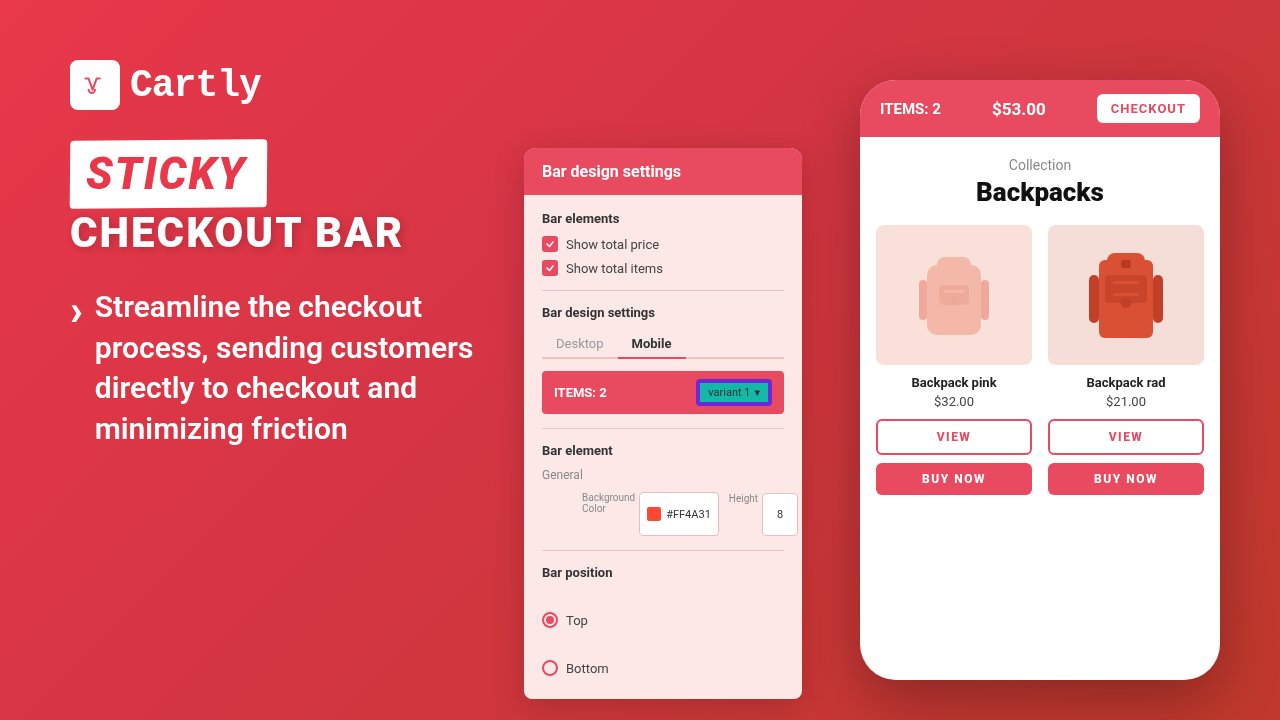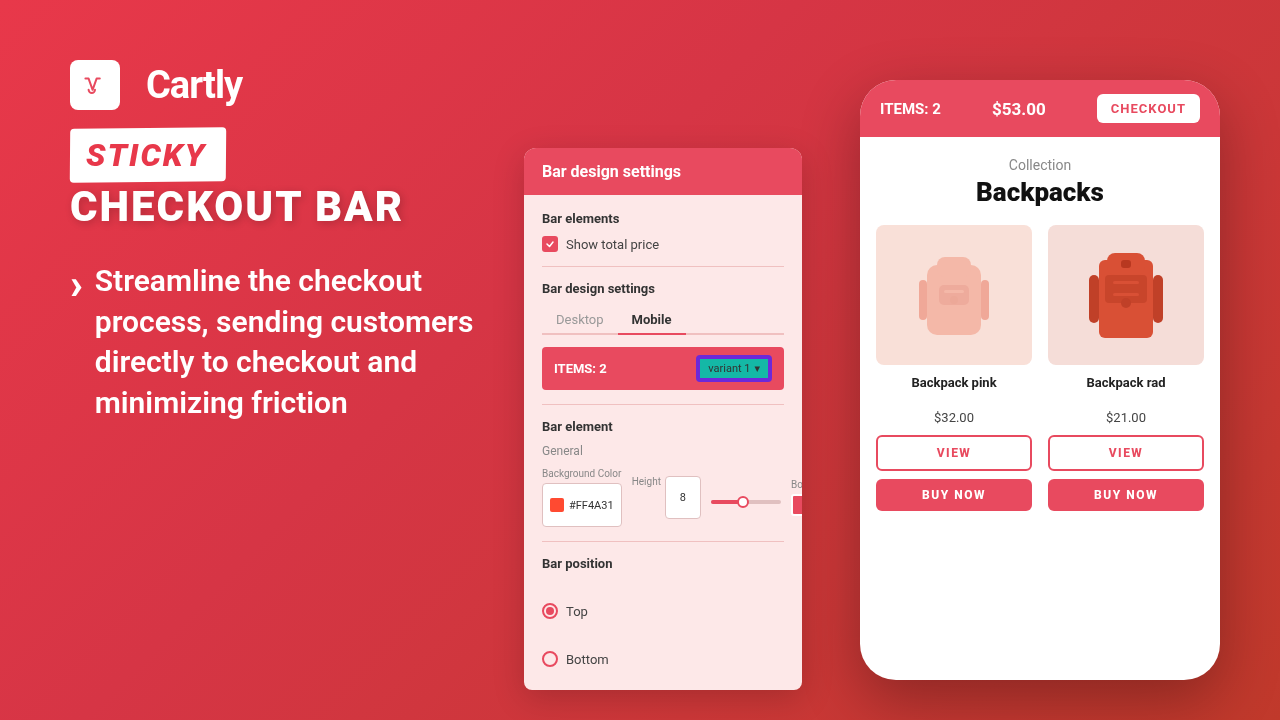--- a/index.html
+++ b/index.html
@@ -16,22 +16,23 @@
     .left-section {
       position: absolute;
       left: 70px;
       top: 60px;
       width: 420px;
     }
 
     .logo-container {
       display: flex;
       align-items: center;
-      gap: 26px;
-      margin-bottom: 18px;
+      gap: 10px;
+      margin-bottom: 30px;
+      font-family: Liberation Mono, monospace;
     }
     .logo-box {
       width: 50px;
       height: 50px;
       background: white;
       border-radius: 8px;
       display: flex;
       align-items: center;
       justify-content: center;
     }
@@ -58,21 +59,21 @@
     .brush-bg::before {
       content: '';
       position: absolute;
       inset: 0;
       background: white;
       border-radius: 4px;
       transform: skewX(-1deg) rotate(-0.5deg);
     }
     .sticky-label {
       position: relative;
-      font-size: 32px;
+      font-size: 44px;
       font-weight: 900;
       color: #e8384a;
       letter-spacing: 2px;
       font-style: italic;
     }
 
     .checkout-bar-label {
       font-size: 42px;
       font-weight: 900;
       color: white;
@@ -220,22 +221,22 @@
       margin-bottom: 10px;
     }
 
     .color-row {
       display: flex;
       align-items: center;
       gap: 10px;
     }
     .color-field-group {
       display: flex;
-      flex-direction: column;
       gap: 4px;
+      margin-left: 40px;
     }
     .field-label-sm {
       font-size: 10px;
       color: #888;
     }
     .color-input-box {
       display: flex;
       align-items: center;
       gap: 5px;
       background: white;
@@ -411,21 +412,21 @@
       justify-content: center;
       overflow: hidden;
       margin-bottom: 10px;
     }
 
     .product-name {
       font-size: 13px;
       font-weight: 700;
       color: #222;
       text-align: center;
-      margin-bottom: 20px;
+      margin-bottom: 4px;
     }
     .product-price {
       font-size: 13px;
       color: #444;
       margin-bottom: 10px;
     }
 
     .btn-view {
       width: 100%;
       padding: 9px 0;
@@ -509,20 +510,28 @@
 
     <div class="checkbox-row">
       <div class="checkbox-custom">
         <svg viewBox="0 0 10 10" fill="none">
           <path d="M2 5l2.5 2.5L8 3" stroke="white" stroke-width="1.5" stroke-linecap="round" stroke-linejoin="round"></path>
         </svg>
       </div>
       <span class="checkbox-label">Show total price</span>
     </div>
 
+    <div class="checkbox-row">
+      <div class="checkbox-custom">
+        <svg viewBox="0 0 10 10" fill="none">
+          <path d="M2 5l2.5 2.5L8 3" stroke="white" stroke-width="1.5" stroke-linecap="round" stroke-linejoin="round"></path>
+        </svg>
+      </div>
+      <span class="checkbox-label">Show total items</span>
+    </div>
 
     <div class="divider"></div>
 
     <div class="section-label">Bar design settings</div>
     <div class="tabs-row">
       <div class="tab-item">Desktop</div>
       <div class="tab-item active">Mobile</div>
     </div>
 
     <div class="preview-bar">

